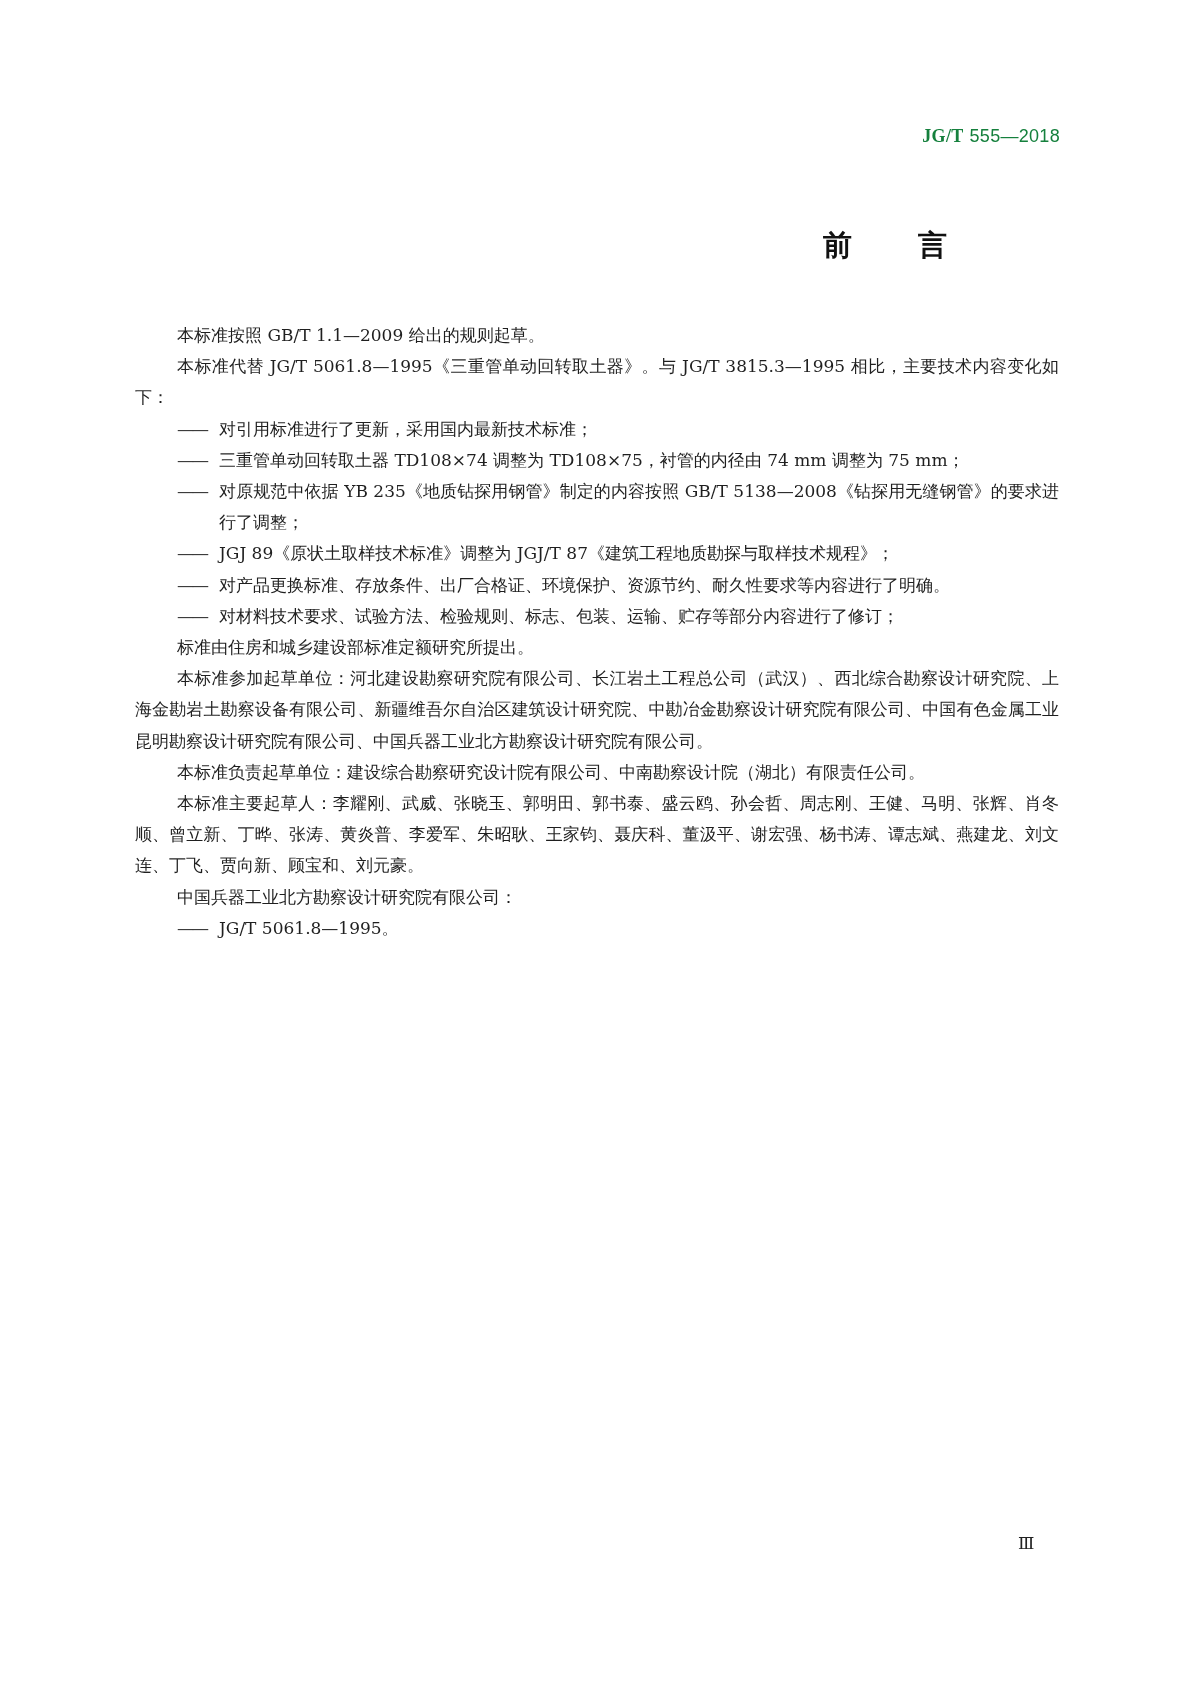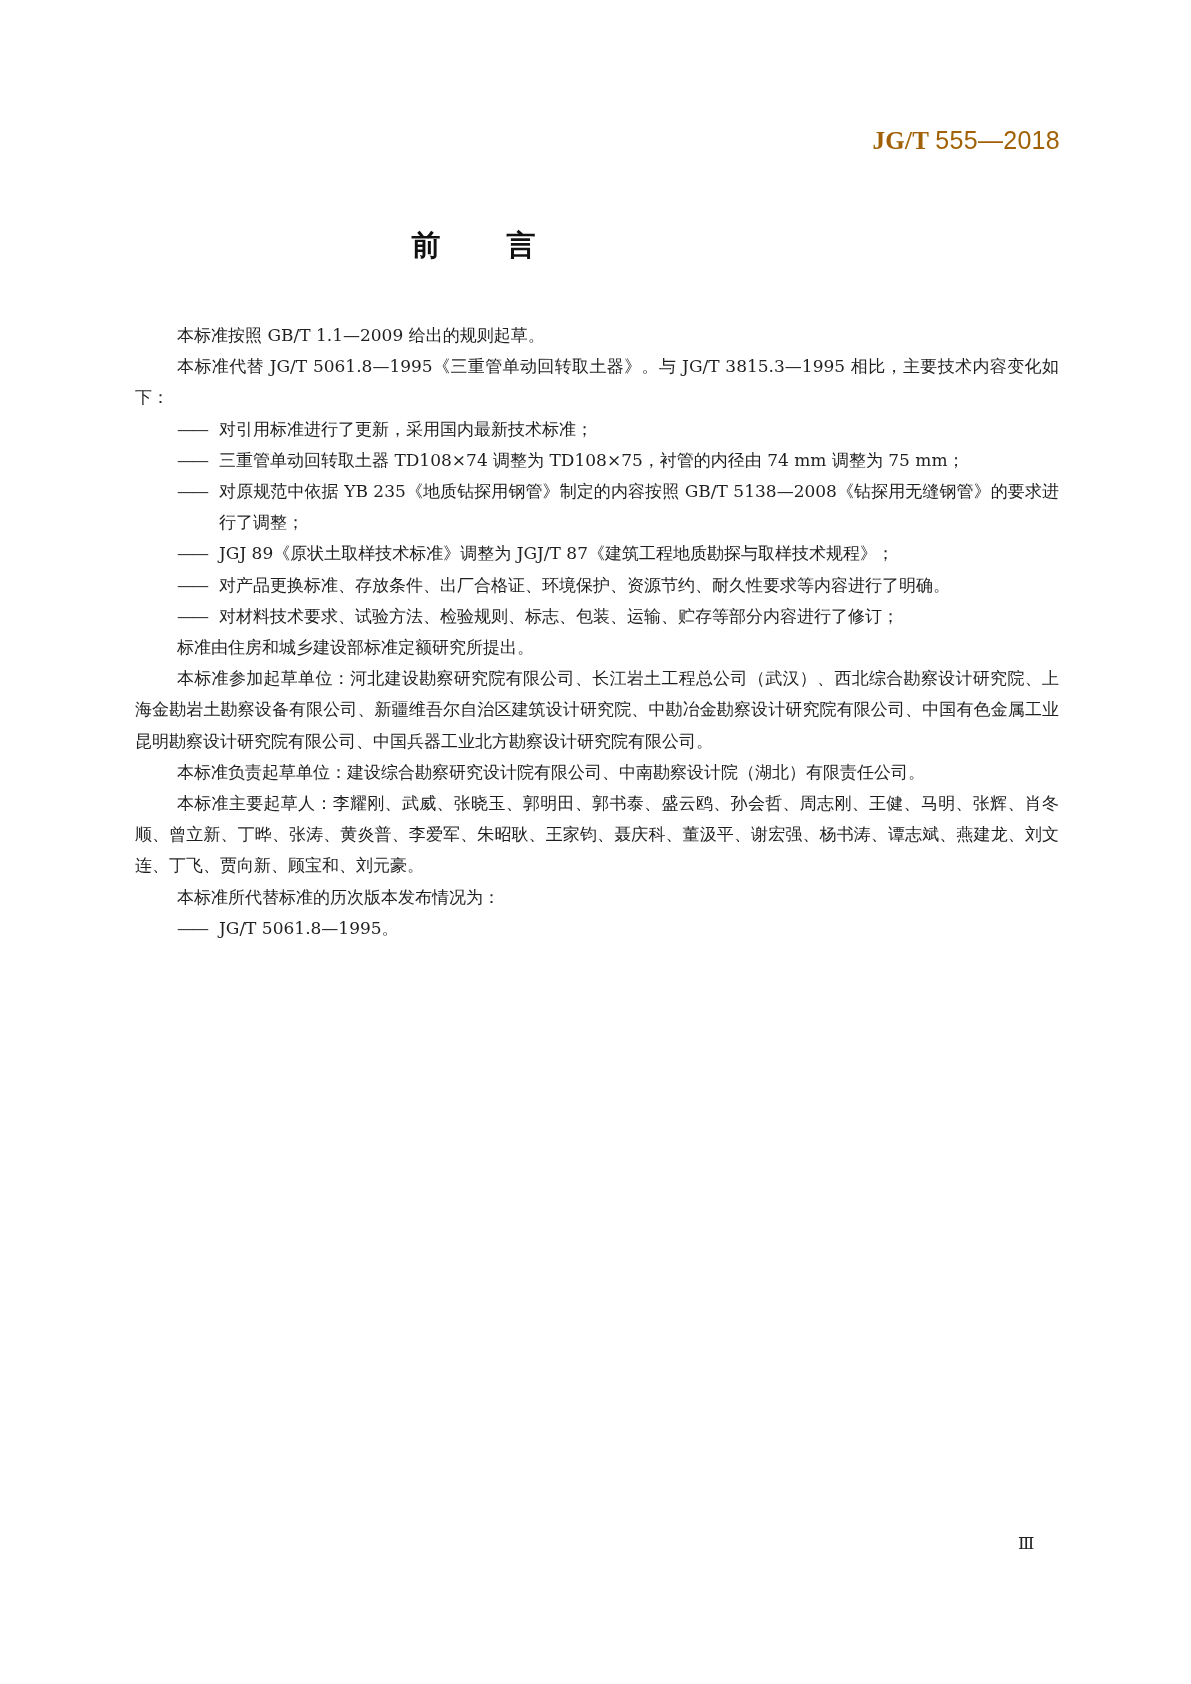--- a/index.html
+++ b/index.html
@@ -20,40 +20,40 @@
       left: 0; top: 0;
       width: 1191px;
       height: 1684px;
       background: #ffffff;
     }
     .std-code {
       position: absolute;
       top: 126px;
       right: 131px;
       font-family: "Liberation Sans", "DejaVu Sans", sans-serif;
-      font-size: 25px;
+      font-size: 18px;
       font-weight: bold;
       letter-spacing: 0.3px;
-      color: #a16207;
+      color: #15803d;
     }
     .std-code .code-prefix {
       font-family: "Liberation Serif", "DejaVu Serif", serif;
       font-weight: bold;
     }
     .std-code .code-num {
       font-family: "Liberation Sans", "DejaVu Sans", sans-serif;
       font-weight: normal;
       margin-left: 6px;
     }
     .title {
       position: absolute;
       top: 226px;
       left: 0;
       width: 947px;
-      text-align: center;
+      text-align: right;
       font-family: "DejaVu Sans", sans-serif;
       font-size: 29px;
       font-weight: bold;
       letter-spacing: 0;
       color: #111;
     }
     .title .t-char { display: inline-block; }
     .title .t-gap { display: inline-block; width: 66px; }
     .body {
       position: absolute;
@@ -128,20 +128,20 @@
 
     <p class="para"><span>标准由住房和城乡建设部标准定额研究所提出。</span></p>
 
 
     <p class="para"><span>本标准参加起草单位：河北建设勘察研究院有限公司、长江岩土工程总公司（武汉）、西北综合勘察设计研究院、上海金勘岩土勘察设备有限公司、新疆维吾尔自治区建筑设计研究院、中勘冶金勘察设计研究院有限公司、中国有色金属工业昆明勘察设计研究院有限公司、中国兵器工业北方勘察设计研究院有限公司。</span></p>
 
     <p class="para"><span>本标准负责起草单位：建设综合勘察研究设计院有限公司、中南勘察设计院（湖北）有限责任公司。</span></p>
 
     <p class="para"><span>本标准主要起草人：李耀刚、武威、张晓玉、郭明田、郭书泰、盛云鸥、孙会哲、周志刚、王健、马明、张辉、肖冬顺、曾立新、丁晔、张涛、黄炎普、李爱军、朱昭耿、王家钧、聂庆科、董汲平、谢宏强、杨书涛、谭志斌、燕建龙、刘文连、丁飞、贾向新、顾宝和、刘元豪。</span></p>
 
-    <p class="para"><span>本标准所代替标准的历次版本发布情况为：</span></p>
+    <p class="para"><span>中国兵器工业北方勘察设计研究院有限公司：</span></p>
 
     <p class="item"><span class="dash">——</span><span>JG/T 5061.8—1995。</span></p>
   </div>
 
   <div class="page-num">Ⅲ</div>
 
 </div>
 
 </body></html>

